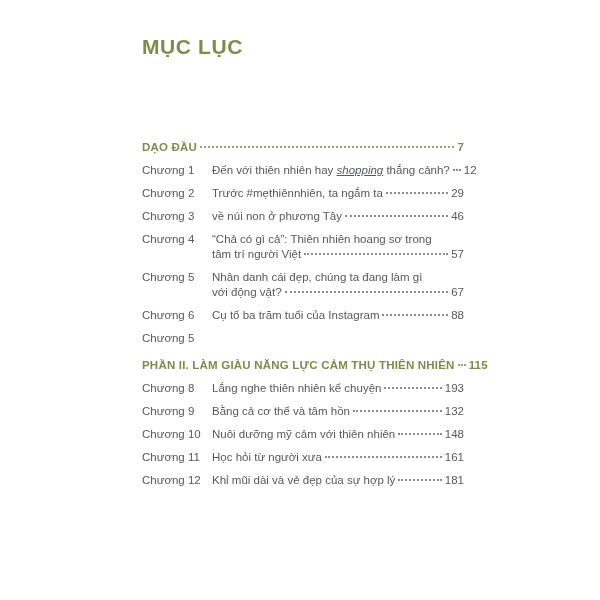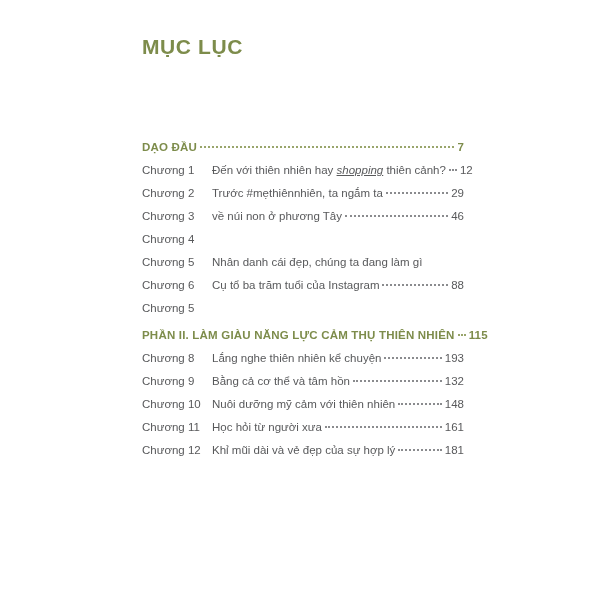--- a/index.html
+++ b/index.html
@@ -79,21 +79,21 @@
               <span class="line-text"><span>DẠO ĐẦU</span></span>
               <span class="dots"></span>
               <span class="pagenum">7</span>
             </div>
           </div>
         </div>
         <div class="entry chapter">
           <span class="label">Chương 1</span>
           <div class="title">
             <div class="line last">
-              <span class="line-text"><span>Đến với thiên nhiên hay </span><span class="it">shopping</span><span> thiên cảnh?</span></span>
+              <span class="line-text"><span>Đến với thiên nhiên hay </span><span class="it">shopping</span><span> thắng cảnh?</span></span>
               <span class="dots"></span>
               <span class="pagenum">12</span>
             </div>
           </div>
         </div>
         <div class="entry chapter">
           <span class="label">Chương 2</span>
           <div class="title">
             <div class="line last">
               <span class="line-text"><span>Trước #mẹthiênnhiên, ta ngắm ta</span></span>
@@ -107,25 +107,38 @@
           <div class="title">
             <div class="line last">
               <span class="line-text"><span>về núi non ở phương Tây</span></span>
               <span class="dots"></span>
               <span class="pagenum">46</span>
             </div>
           </div>
         </div>
         <div class="entry chapter">
           <span class="label">Chương 4</span>
+          <div class="title">
+            <div class="line"><span class="line-text"><span>“Chả có gì cả”: Thiên nhiên hoang sơ trong</span></span></div>
+            <div class="line last">
+              <span class="line-text"><span>tâm trí người Việt</span></span>
+              <span class="dots"></span>
+              <span class="pagenum">57</span>
+            </div>
+          </div>
         </div>
         <div class="entry chapter">
           <span class="label">Chương 5</span>
           <div class="title">
             <div class="line"><span class="line-text"><span>Nhân danh cái đẹp, chúng ta đang làm gì</span></span></div>
+            <div class="line last">
+              <span class="line-text"><span>với động vật?</span></span>
+              <span class="dots"></span>
+              <span class="pagenum">67</span>
+            </div>
           </div>
         </div>
         <div class="entry chapter">
           <span class="label">Chương 6</span>
           <div class="title">
             <div class="line last">
               <span class="line-text"><span>Cụ tổ ba trăm tuổi của Instagram</span></span>
               <span class="dots"></span>
               <span class="pagenum">88</span>
             </div>

